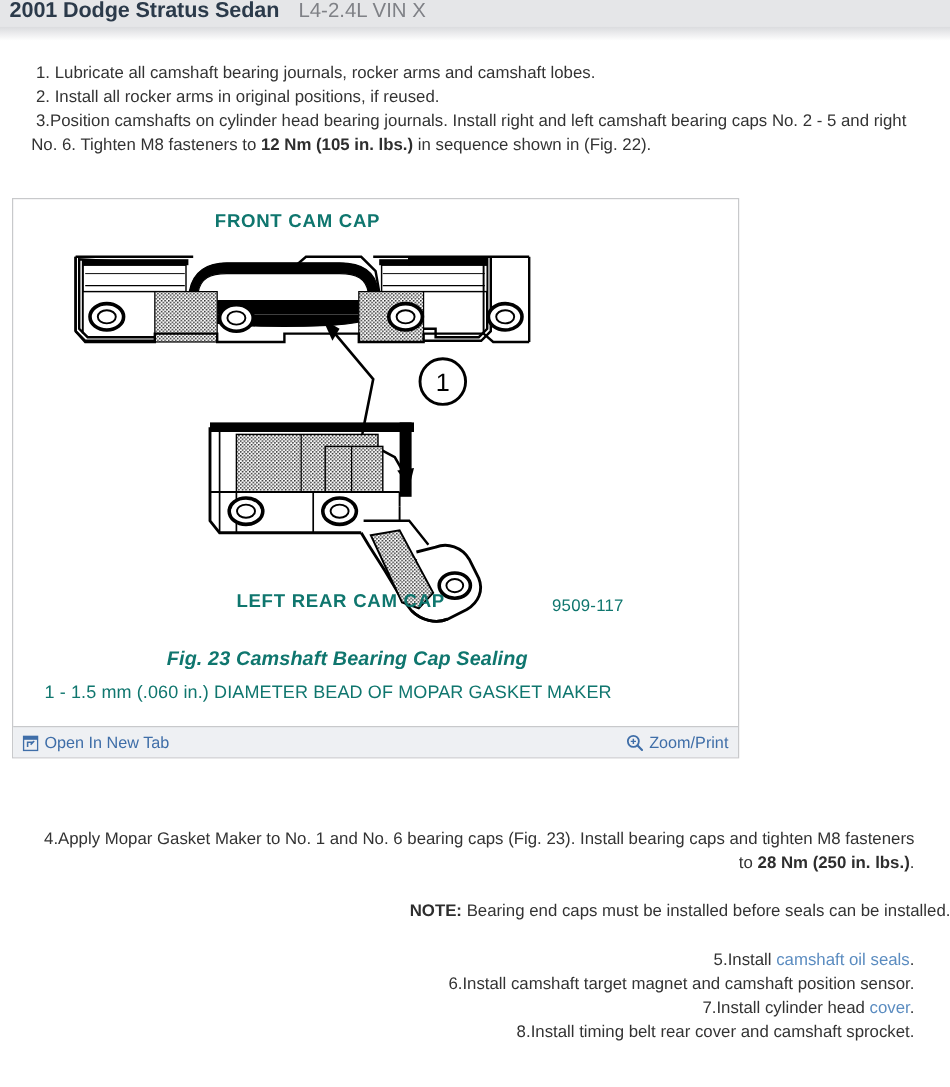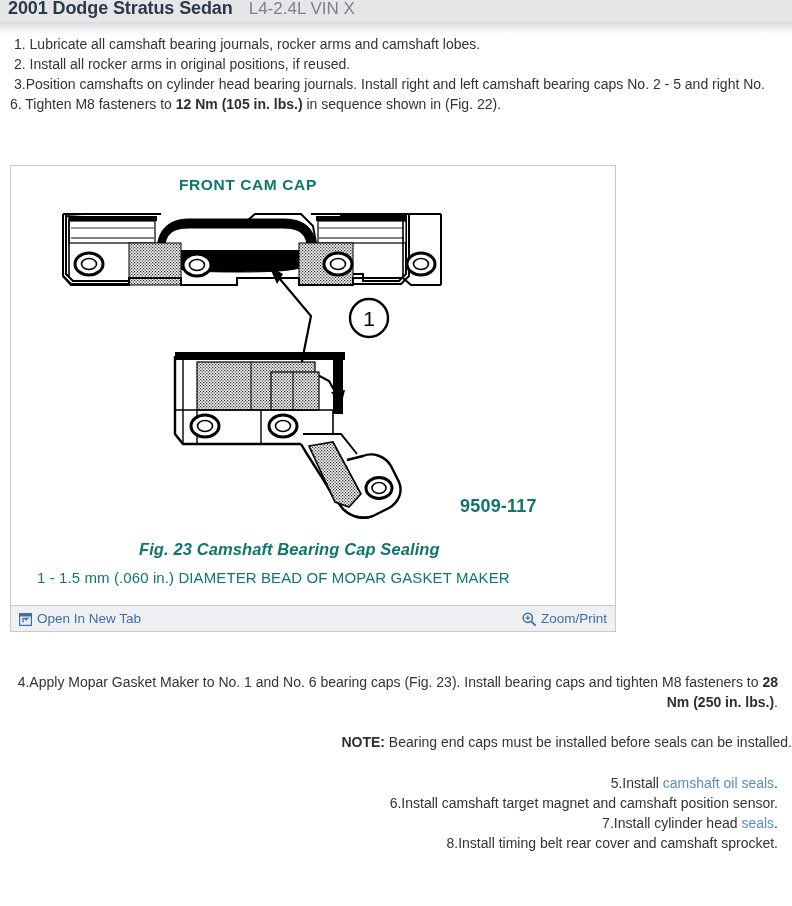--- a/index.html
+++ b/index.html
@@ -51,21 +51,21 @@
     background: linear-gradient(to bottom, #d9dadd 0%, #ffffff 100%);
   }
 
   
   .content {
     position: absolute;
     left: 0; top: 34px;
     width: 792px;
   }
   .step-list {
-    margin: 0;
+    margin: 16px;
     padding: 0 14px 0 10px;
     font-size: 14px;
     line-height: 20px;
     color: #333333;
   }
   .step-list .step {
     margin: 0;
     padding: 0;
   }
   .step-list .step.indent {
@@ -130,21 +130,21 @@
   
   .fig-label {
     position: absolute;
     font-family: "Liberation Sans", sans-serif;
     font-weight: bold;
     color: #0f766e;
     white-space: nowrap;
   }
   #label-front-cam { left: 168px; top: 10px; font-size: 15.5px; letter-spacing: 0.6px; }
   #label-left-rear-cam { left: 186px; top: 327px; font-size: 15.5px; letter-spacing: 0.6px; }
-  #label-figno { left: 449px; top: 330px; font-size: 18px; font-weight: bold; letter-spacing: 0.2px; }
+  #label-figno { left: 449px; top: 330px; font-size: 14px; font-weight: normal; letter-spacing: 0.2px; }
   #label-figtitle {
     left: 128px; top: 374px; font-size: 16.5px;
     font-weight: bold; font-style: italic; letter-spacing: 0.1px;
   }
   #label-bead {
     left: 26px; top: 403px; font-size: 15px; font-weight: normal;
     white-space: normal; width: 520px; line-height: 17px; letter-spacing: 0.1px;
   }
 </style>
 </head>
@@ -292,20 +292,21 @@
         <ellipse cx="272" cy="260" rx="14" ry="11" stroke-width="3"></ellipse>
         <ellipse cx="272" cy="260" rx="7.5" ry="5.5" stroke-width="1.6"></ellipse>
         <ellipse cx="368" cy="322" rx="13" ry="10.5" stroke-width="3"></ellipse>
         <ellipse cx="368" cy="322" rx="7" ry="5.5" stroke-width="1.6"></ellipse>
       </g>
 
       <path d="M 332,343 C 340,351 352,354 362,350" fill="none" stroke="#000" stroke-width="2.4"></path>
     </svg>
 
     <div class="fig-label" id="label-front-cam">FRONT CAM CAP</div>
+    <div class="fig-label" id="label-left-rear-cam">LEFT REAR CAM CAP</div>
     <div class="fig-label" id="label-figno">9509-117</div>
     <div class="fig-label" id="label-figtitle">Fig. 23 Camshaft Bearing Cap Sealing</div>
     <div class="fig-label" id="label-bead">1 - 1.5 mm (.060 in.) DIAMETER BEAD OF MOPAR GASKET MAKER</div>
   </div>
 
   <div id="figure-toolbar">
     <div class="tb-btn">
       <span>
         <svg width="13" height="13" viewBox="0 0 13 13">
           <rect x="0.5" y="0.5" width="12" height="12" fill="none" stroke="#3f6ea8" stroke-width="1.4"></rect>
@@ -341,19 +342,19 @@
   </div>
 
   <div class="step-list" style="margin-top:21px;">
     <p class="step indent">
       <span>5.</span><span>Install </span><a class="lnk">camshaft oil seals</a><span>.</span>
     </p>
     <p class="step indent">
       <span>6.</span><span>Install camshaft target magnet and camshaft position sensor.</span>
     </p>
     <p class="step indent">
-      <span>7.</span><span>Install cylinder head </span><a class="lnk">seals</a><span>.</span>
+      <span>7.</span><span>Install cylinder head </span><a class="lnk">cover</a><span>.</span>
     </p>
     <p class="step indent">
       <span>8.</span><span>Install timing belt rear cover and camshaft sprocket.</span>
     </p>
   </div>
 </div>
 
 </body></html>

